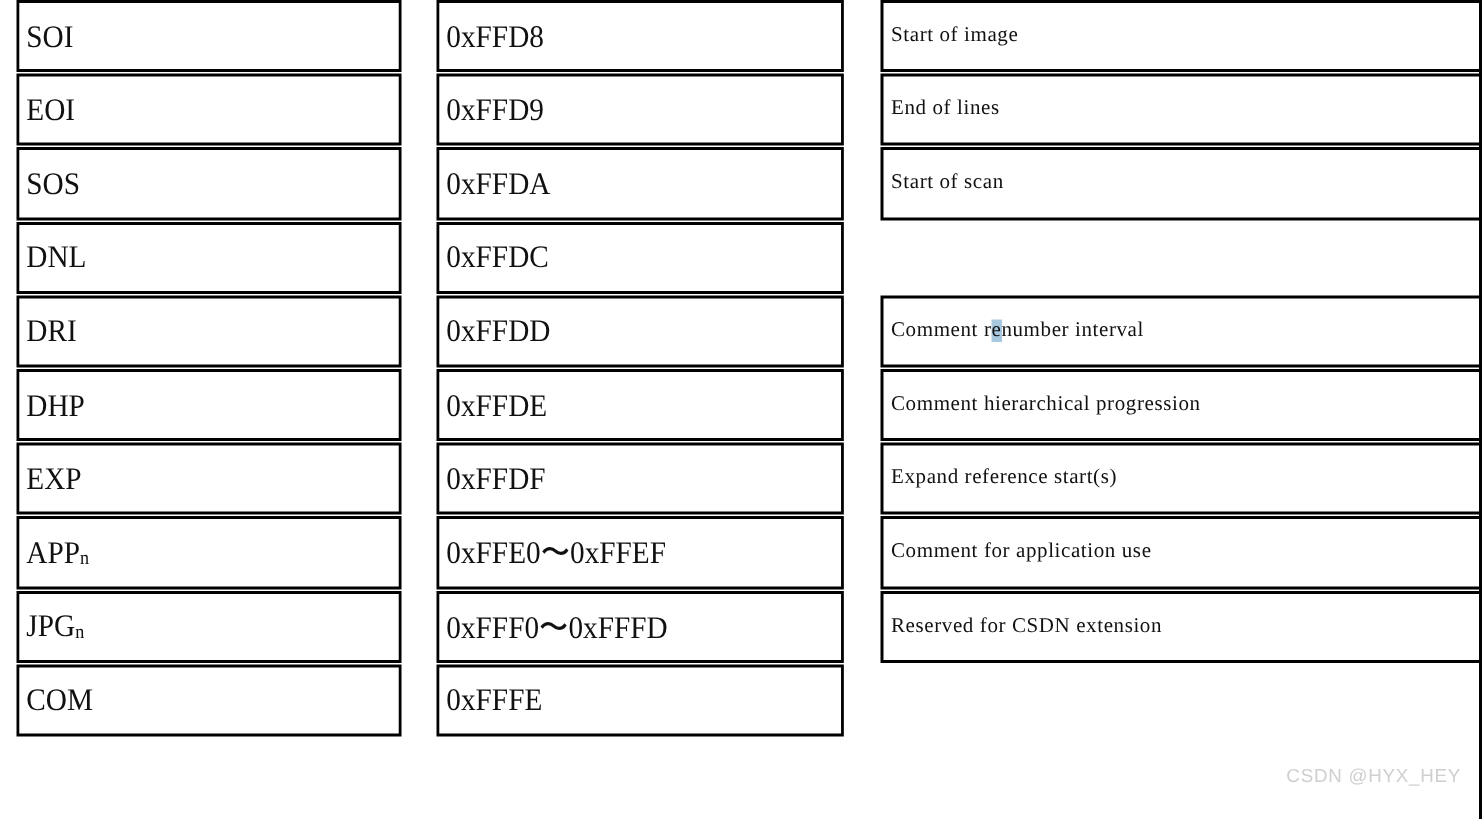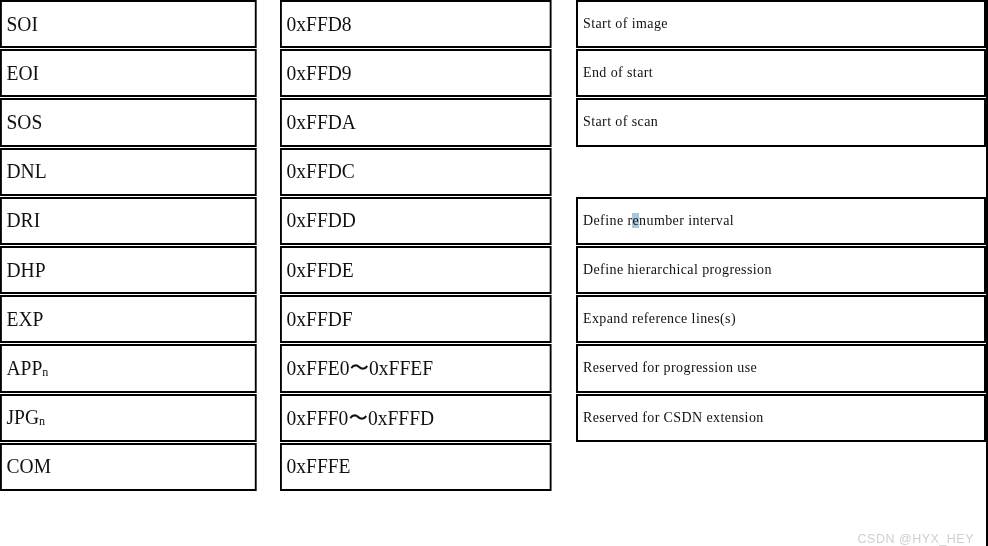--- a/index.html
+++ b/index.html
@@ -13,20 +13,21 @@
     overflow: hidden;
     font-family: "Liberation Serif", serif;
     -webkit-font-smoothing: none;
   }
 
   #marker-table {
     position: relative;
     width: 988px;
     height: 546px;
     box-sizing: border-box;
+    padding-left: 11px;
   }
 
   .table-rows {
     display: block;
     width: 988px;
   }
 
   .marker-row {
     display: flex;
     width: 988px;
@@ -98,21 +99,21 @@
     top: 0.28em;
   }
 
   .selection-highlight {
     background: #a8c8e0;
   }
 
   .watermark {
     position: absolute;
     right: 14px;
-    bottom: 0;
+    bottom: 22px;
     font-family: "Liberation Sans", sans-serif;
     font-size: 12.5px;
     color: #cfcfcf;
     letter-spacing: 0.5px;
     white-space: nowrap;
     pointer-events: none;
   }
 </style>
 </head>
 <body>
@@ -132,21 +133,21 @@
         </div>
       </div>
       <div class="marker-row">
         <div class="cell cell-symbol">
           <span>EOI</span>
         </div>
         <div class="cell cell-code">
           <span>0xFFD9</span>
         </div>
         <div class="cell cell-desc">
-          <span class="desc-text">End of start</span>
+          <span class="desc-text">End of lines</span>
         </div>
       </div>
       <div class="marker-row">
         <div class="cell cell-symbol">
           <span>SOS</span>
         </div>
         <div class="cell cell-code">
           <span>0xFFDA</span>
         </div>
         <div class="cell cell-desc">
@@ -162,55 +163,55 @@
         </div>
       </div>
       <div class="marker-row">
         <div class="cell cell-symbol">
           <span>DRI</span>
         </div>
         <div class="cell cell-code">
           <span>0xFFDD</span>
         </div>
         <div class="cell cell-desc">
-          <span class="desc-text"><span>Define r</span><span class="selection-highlight">e</span><span>number interval</span></span>
+          <span class="desc-text"><span>Comment r</span><span class="selection-highlight">e</span><span>number interval</span></span>
         </div>
       </div>
       <div class="marker-row">
         <div class="cell cell-symbol">
           <span>DHP</span>
         </div>
         <div class="cell cell-code">
           <span>0xFFDE</span>
         </div>
         <div class="cell cell-desc">
-          <span class="desc-text">Define hierarchical progression</span>
+          <span class="desc-text">Comment hierarchical progression</span>
         </div>
       </div>
       <div class="marker-row">
         <div class="cell cell-symbol">
           <span>EXP</span>
         </div>
         <div class="cell cell-code">
           <span>0xFFDF</span>
         </div>
         <div class="cell cell-desc">
-          <span class="desc-text">Expand reference lines(s)</span>
+          <span class="desc-text">Expand reference start(s)</span>
         </div>
       </div>
       <div class="marker-row">
         <div class="cell cell-symbol">
           <span>APP</span>
           <sub>n</sub>
         </div>
         <div class="cell cell-code">
           <span>0xFFE0〜0xFFEF</span>
         </div>
         <div class="cell cell-desc">
-          <span class="desc-text">Reserved for progression use</span>
+          <span class="desc-text">Comment for application use</span>
         </div>
       </div>
       <div class="marker-row">
         <div class="cell cell-symbol">
           <span>JPG</span>
           <sub>n</sub>
         </div>
         <div class="cell cell-code">
           <span>0xFFF0〜0xFFFD</span>
         </div>

